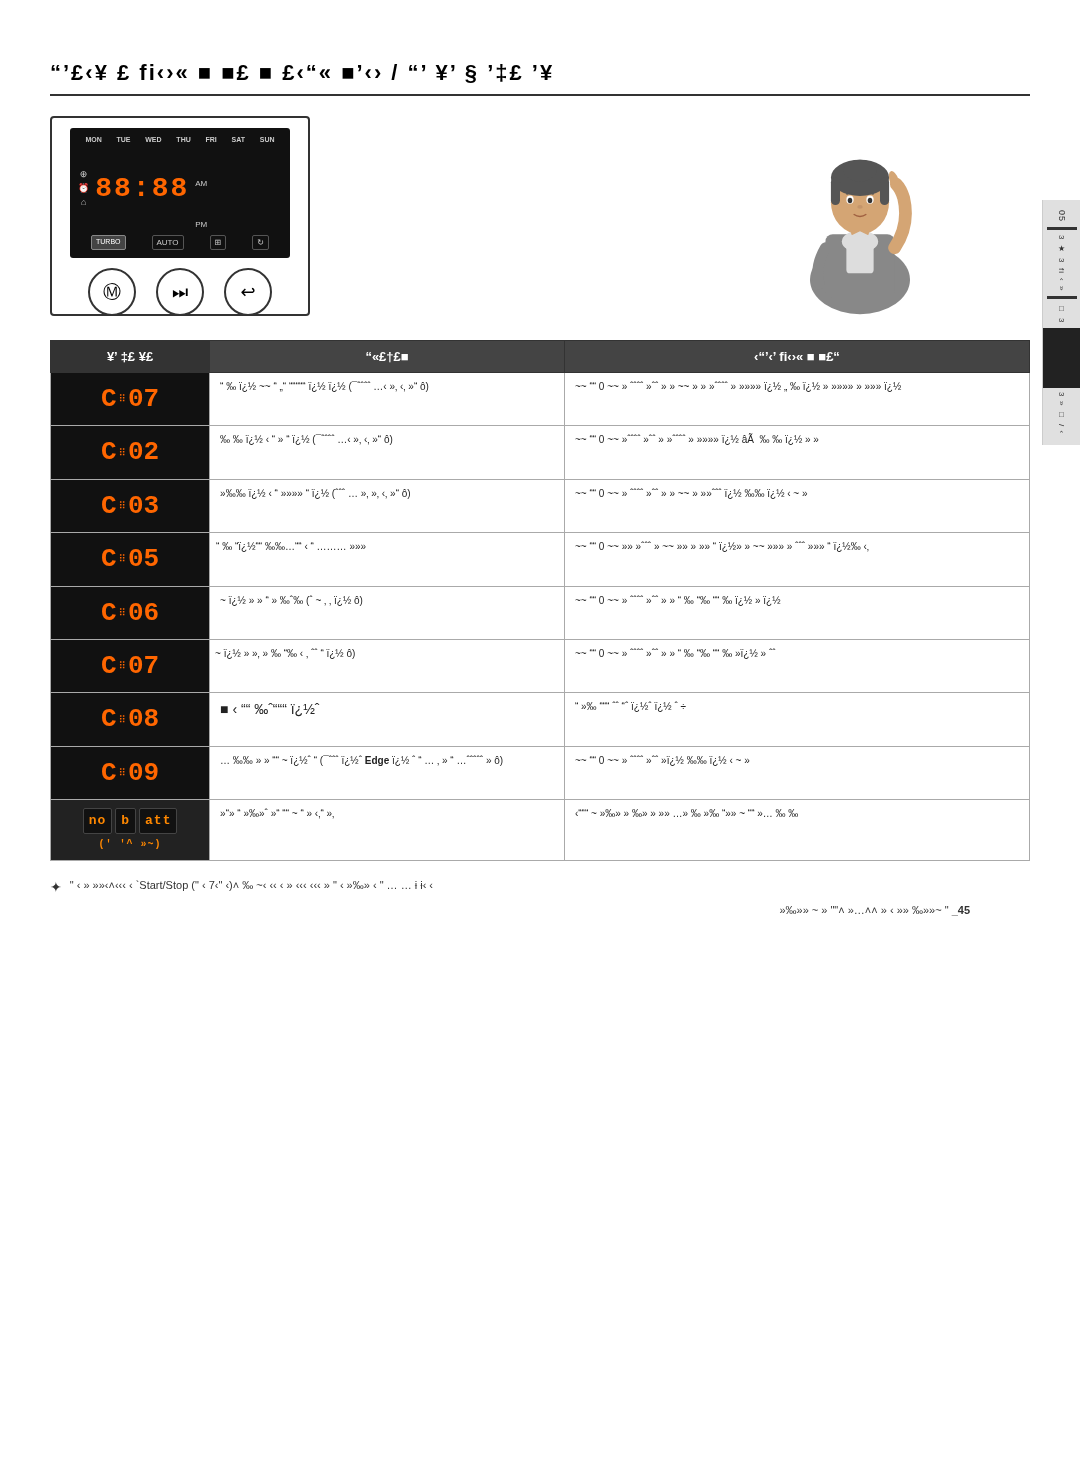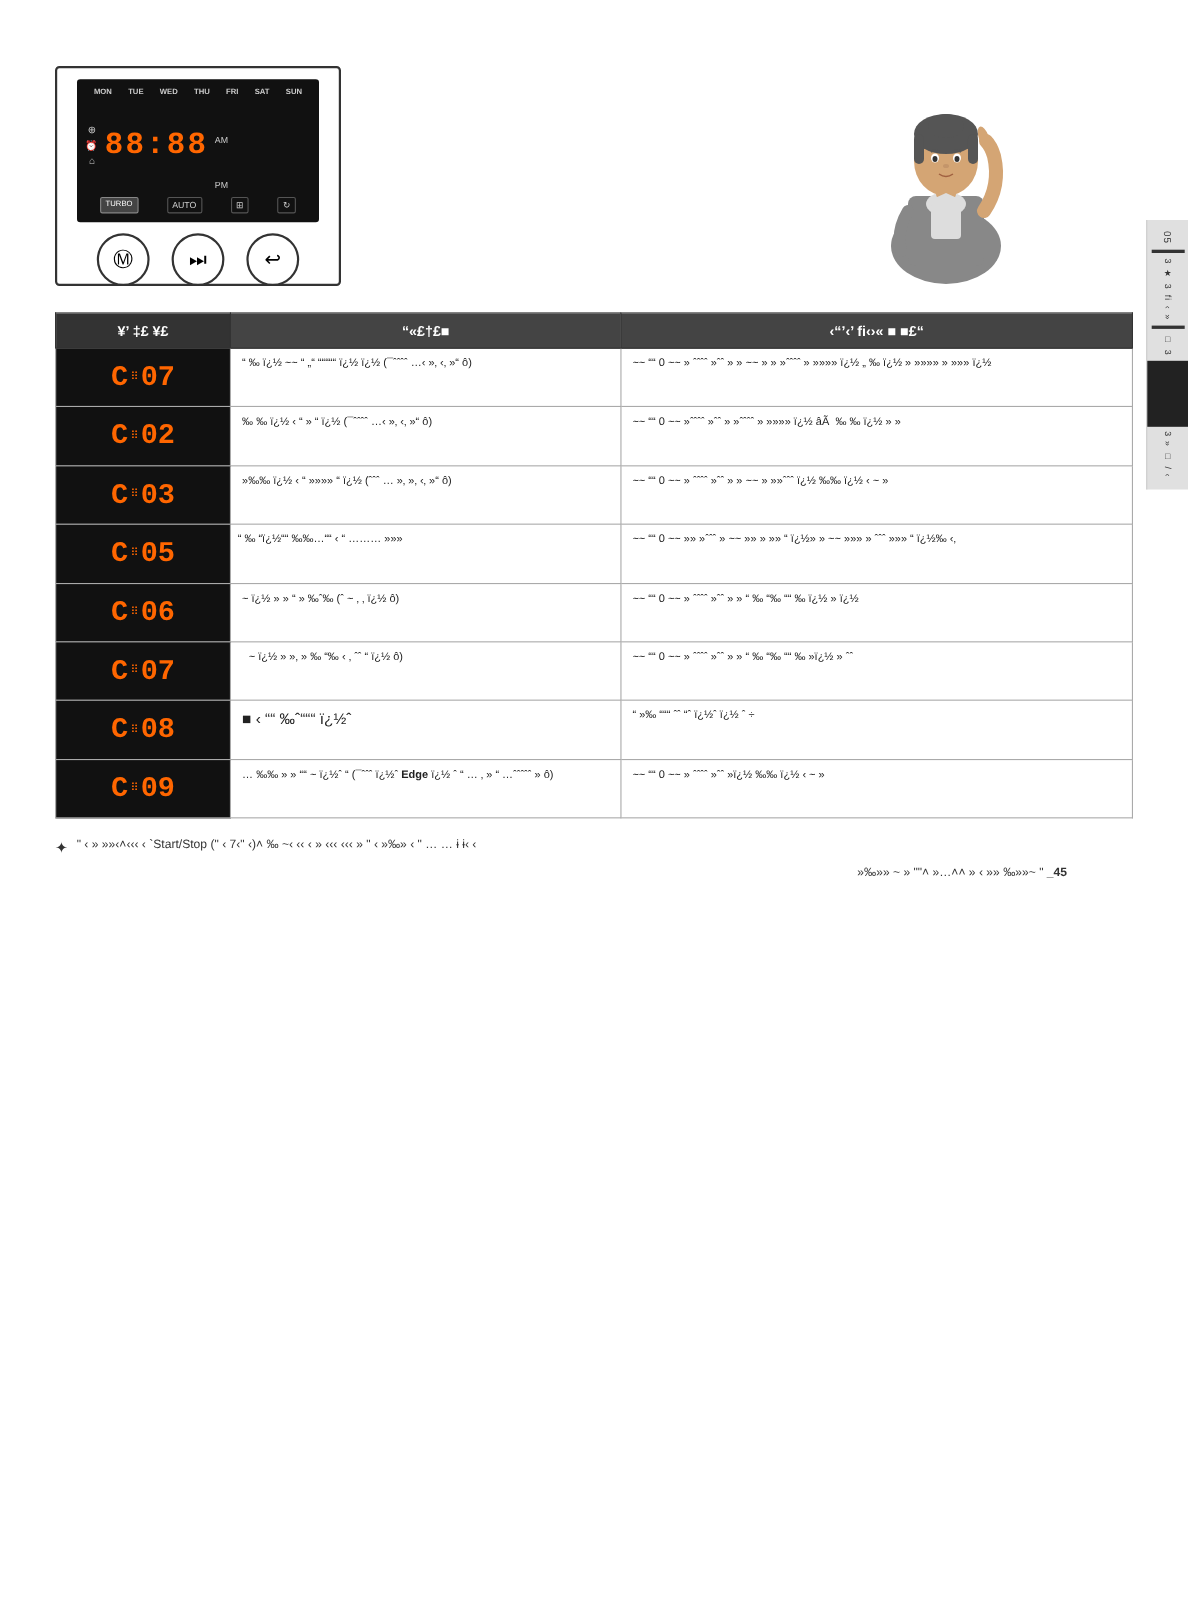--- a/index.html
+++ b/index.html
@@ -262,20 +262,23 @@
     <div style="width:30px;height:3px;background:#333;margin:3px 0;"></div>
     <div class="side-tab-text" style="writing-mode:vertical-rl;font-size:8px;">□</div>
     <div class="side-tab-text" style="writing-mode:vertical-rl;font-size:8px;">3</div>
     <div class="side-tab-black"></div>
     <div class="side-tab-text" style="writing-mode:vertical-rl;font-size:8px;">3</div>
     <div class="side-tab-text" style="writing-mode:vertical-rl;font-size:8px;">»</div>
     <div class="side-tab-text" style="writing-mode:vertical-rl;font-size:8px;">□</div>
     <div class="side-tab-text" style="writing-mode:vertical-rl;font-size:8px;">/ ‹</div>
   </div>
 
+  <div class="page-title">
+    <span>“’£‹¥  £ fi‹›«  ■  ■£  ■  £‹“«  ■’‹› /  “’  ¥’  §  ’‡£  ’¥</span>
+  </div>
 
   <div class="top-section">
 
     <div class="device-image">
       <div class="display-panel">
         <div class="day-row">
           <span class="day-label">MON</span>
           <span class="day-label">TUE</span>
           <span class="day-label">WED</span>
           <span class="day-label">THU</span>
@@ -419,21 +422,21 @@
           <td style="font-size: 10px; line-height: 1.4; padding: 7px 10px; color: rgb(34, 34, 34);">~~ ““ 0 ~~ » ˆˆˆˆ »ˆˆ » » “ ‰ “‰ ““ ‰ ï¿½ » ï¿½</td>
         </tr>
         <tr>
           <td style="background: rgb(17, 17, 17); text-align: center; vertical-align: middle; min-height: 55px; padding: 8px;">
             <div style="display: flex; align-items: center; justify-content: center; gap: 2px;">
               <span style="color: rgb(255, 102, 0); font-family: &quot;Courier New&quot;, monospace; font-size: 26px; font-weight: bold;">C</span>
               <span style="color: rgb(255, 102, 0); font-size: 10px; align-self: center;">⠿</span>
               <span style="color: rgb(255, 102, 0); font-family: &quot;Courier New&quot;, monospace; font-size: 26px; font-weight: bold;">07</span>
             </div>
           </td>
-          <td style="font-size: 10px; line-height: 1.4; padding: 7px 16px; color: rgb(34, 34, 34);">~ ï¿½ » »‚ » ‰ “‰ ‹ ‚ ˆˆ “ ï¿½ ô)</td>
+          <td style="font-size: 10px; line-height: 1.4; padding: 7px 5px; color: rgb(34, 34, 34);">~ ï¿½ » »‚ » ‰ “‰ ‹ ‚ ˆˆ “ ï¿½ ô)</td>
           <td style="font-size: 10px; line-height: 1.4; padding: 7px 10px; color: rgb(34, 34, 34);">~~ ““ 0 ~~ » ˆˆˆˆ »ˆˆ » » “ ‰ “‰ ““ ‰ »ï¿½ » ˆˆ</td>
         </tr>
         <tr>
           <td style="background: rgb(17, 17, 17); text-align: center; vertical-align: middle; min-height: 55px; padding: 8px;">
             <div style="display: flex; align-items: center; justify-content: center; gap: 2px;">
               <span style="color: rgb(255, 102, 0); font-family: &quot;Courier New&quot;, monospace; font-size: 26px; font-weight: bold;">C</span>
               <span style="color: rgb(255, 102, 0); font-size: 10px; align-self: center;">⠿</span>
               <span style="color: rgb(255, 102, 0); font-family: &quot;Courier New&quot;, monospace; font-size: 26px; font-weight: bold;">08</span>
             </div>
           </td>
@@ -443,20 +446,32 @@
         <tr>
           <td style="background: rgb(17, 17, 17); text-align: center; vertical-align: middle; min-height: 55px; padding: 8px;">
             <div style="display: flex; align-items: center; justify-content: center; gap: 2px;">
               <span style="color: rgb(255, 102, 0); font-family: &quot;Courier New&quot;, monospace; font-size: 26px; font-weight: bold;">C</span>
               <span style="color: rgb(255, 102, 0); font-size: 10px; align-self: center;">⠿</span>
               <span style="color: rgb(255, 102, 0); font-family: &quot;Courier New&quot;, monospace; font-size: 26px; font-weight: bold;">09</span>
             </div>
           </td>
           <td style="font-size: 10px; line-height: 1.4; padding: 7px 10px; color: rgb(34, 34, 34);">… ‰‰ » » ““ ~ ï¿½ˆ “ (¯ˆˆˆ ï¿½ˆ <strong>Edge</strong> ï¿½ ˆ “ … ‚ » “ …ˆˆˆˆˆ » ô)</td>
           <td style="font-size: 10px; line-height: 1.4; padding: 7px 10px; color: rgb(34, 34, 34);">~~ ““ 0 ~~ » ˆˆˆˆ »ˆˆ »ï¿½ ‰‰ ï¿½ ‹ ~ »</td>
+        </tr>
+        <tr>
+          <td style="background: rgb(34, 34, 34); text-align: center; vertical-align: middle; min-height: 55px; padding: 8px; color: rgb(255, 136, 0); font-family: &quot;Courier New&quot;, monospace; font-size: 15px; font-weight: bold; letter-spacing: 1px;">
+            <div style="display: flex; align-items: center; justify-content: center; gap: 3px; flex-wrap: wrap;">
+              <span style="background: rgb(17, 17, 17); color: rgb(255, 136, 0); padding: 3px 5px; border-radius: 2px; font-family: &quot;Courier New&quot;, monospace; font-size: 13px; border: 1px solid rgb(68, 68, 68);">no</span>
+              <span style="background: rgb(17, 17, 17); color: rgb(255, 136, 0); padding: 3px 5px; border-radius: 2px; font-family: &quot;Courier New&quot;, monospace; font-size: 13px; border: 1px solid rgb(68, 68, 68);">b</span>
+              <span style="background: rgb(17, 17, 17); color: rgb(255, 136, 0); padding: 3px 5px; border-radius: 2px; font-family: &quot;Courier New&quot;, monospace; font-size: 13px; border: 1px solid rgb(68, 68, 68);">att</span>
+            </div>
+            <div style="color: rgb(255, 136, 0); font-size: 10px; margin-top: 4px;">(' '^ »~)</div>
+          </td>
+          <td style="font-size: 10px; line-height: 1.4; padding: 7px 10px; color: rgb(34, 34, 34);">»“» “ »‰»ˆ »“ ““ ~ “ » ‹‚“ »‚</td>
+          <td style="font-size: 10px; line-height: 1.4; padding: 7px 10px; color: rgb(34, 34, 34);">‹“““ ~ »‰» » ‰» » »» …» ‰ »‰ “»» ~ ““ »… ‰ ‰</td>
         </tr>
       </tbody>
   </table>
 
   <div class="footer-area">
     <div class="footer-row">
       <span class="footer-bullet">✦</span>
       <span>"  ‹ »  »»‹˄‹‹‹  ‹ `Start/Stop (" ‹ 7‹"  ‹)˄ ‰ ~‹    ‹‹ ‹ »  ‹‹‹  ‹‹‹ »  " ‹ »‰» ‹ "  …  …  ɨ  ɨ‹ ‹</span>
     </div>
     <div class="footer-row" style="justify-content:flex-end;padding-right:60px;">

